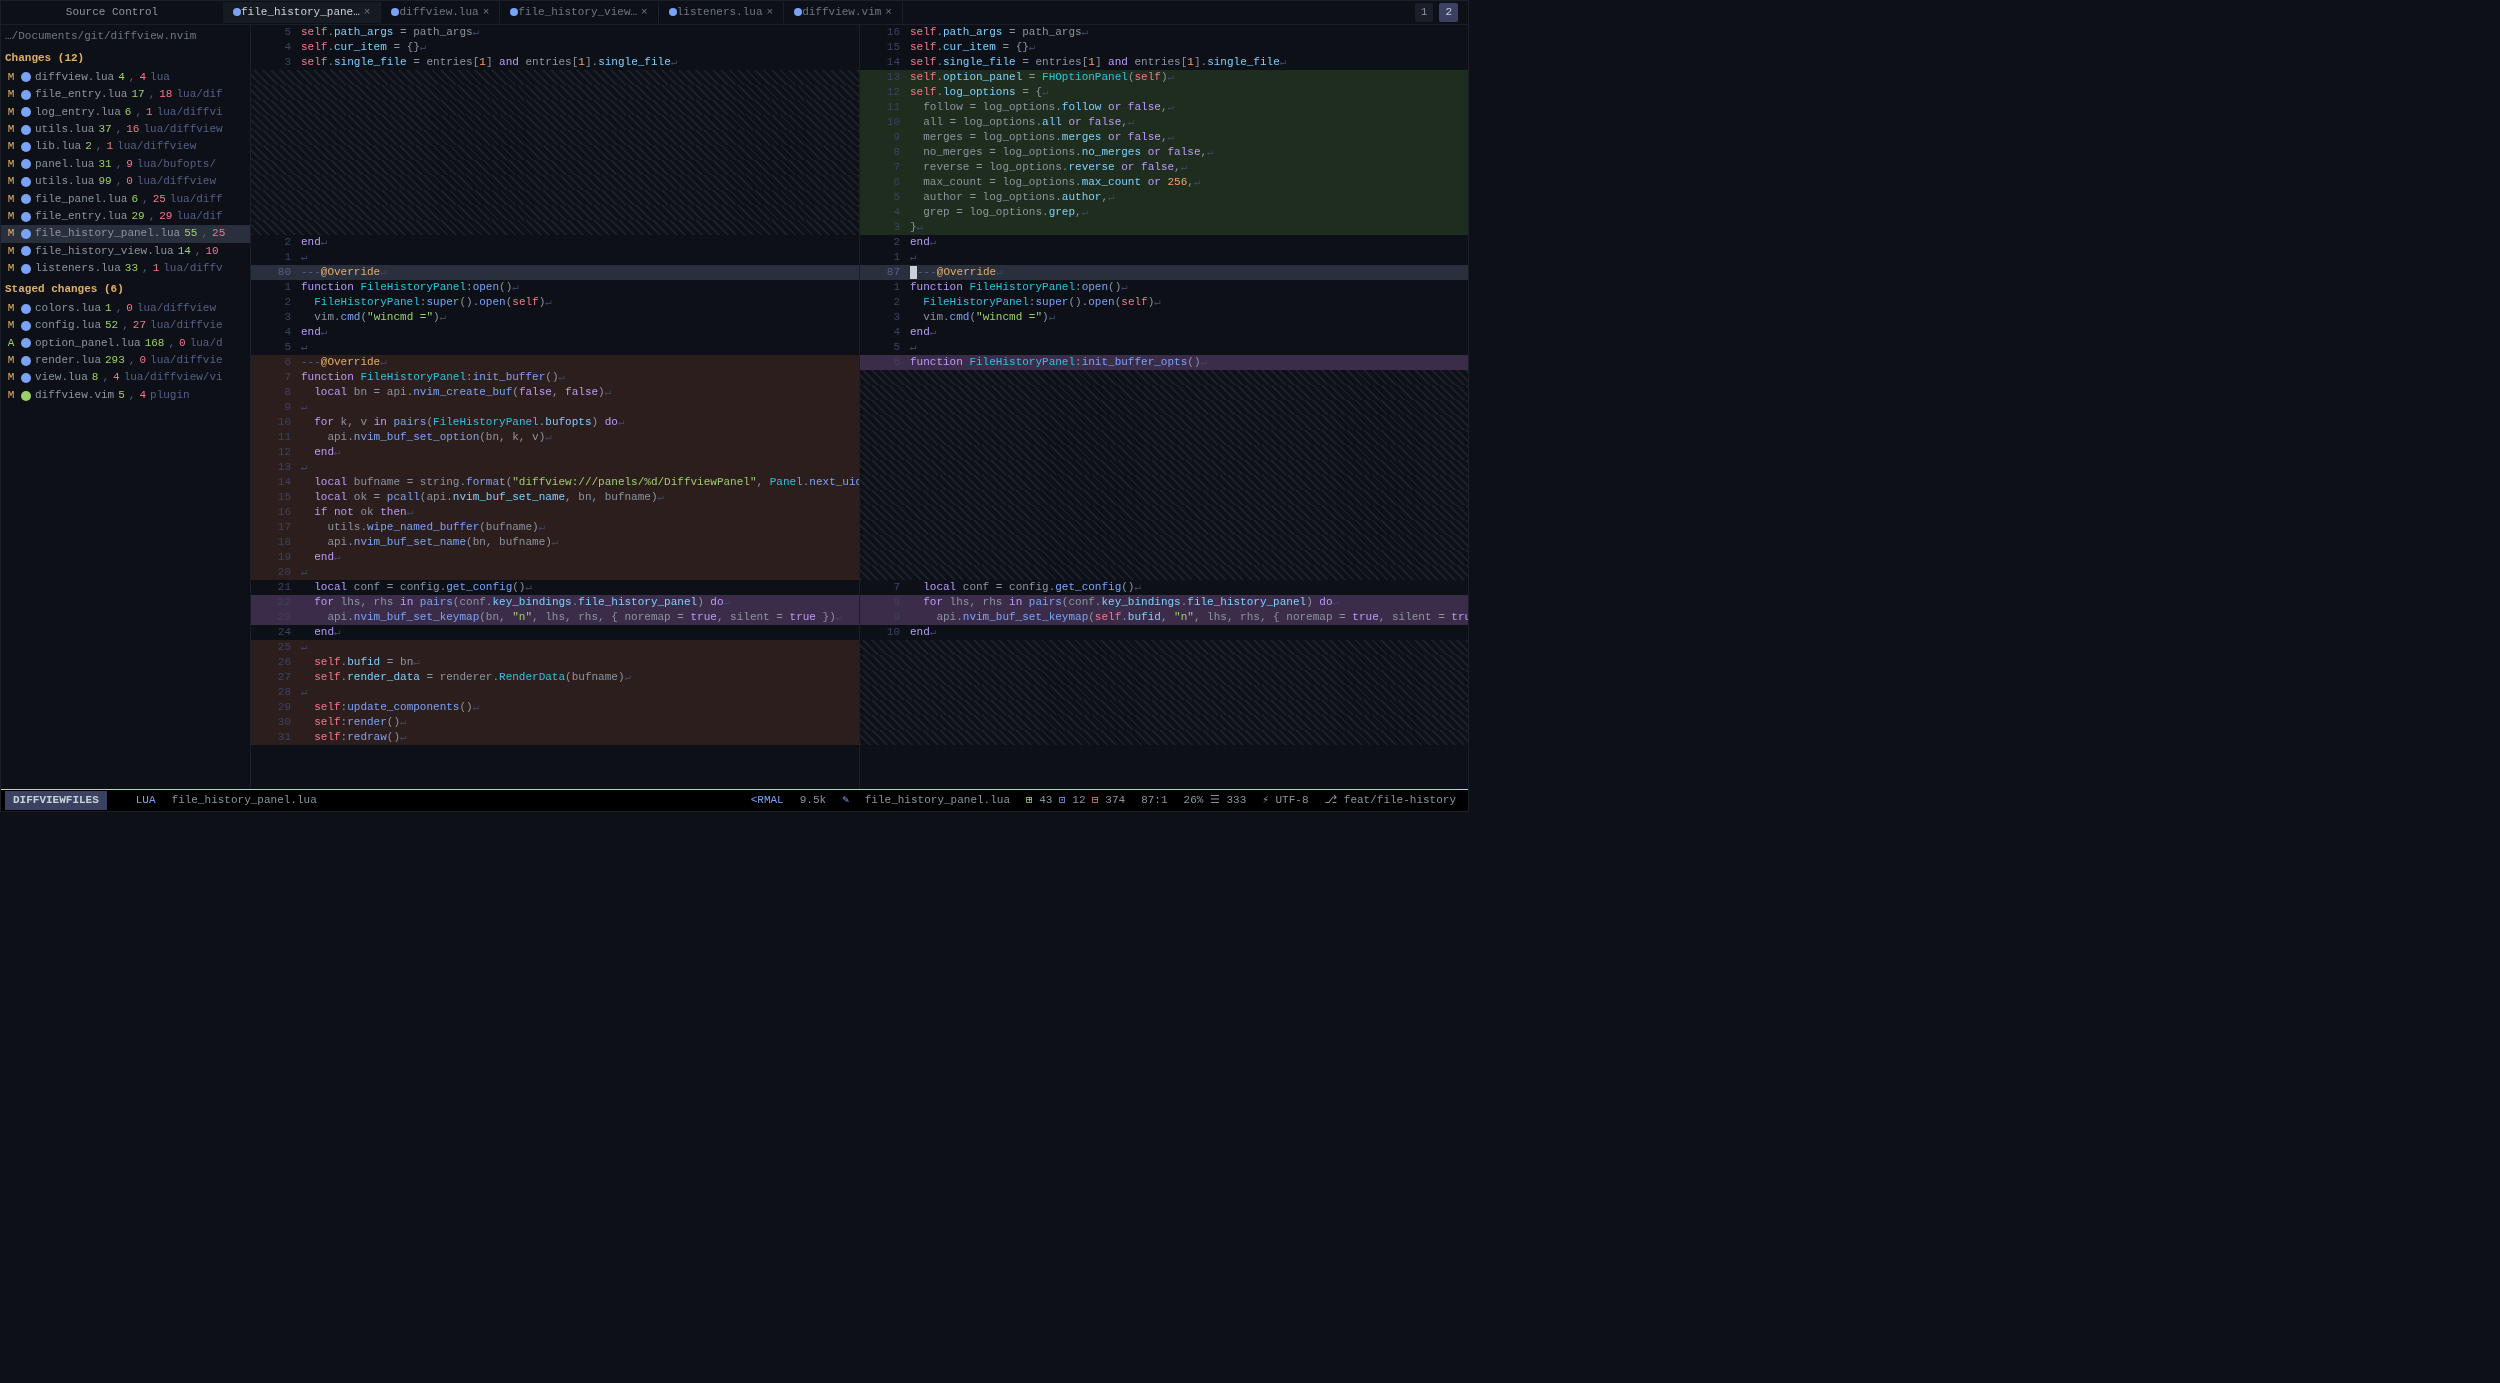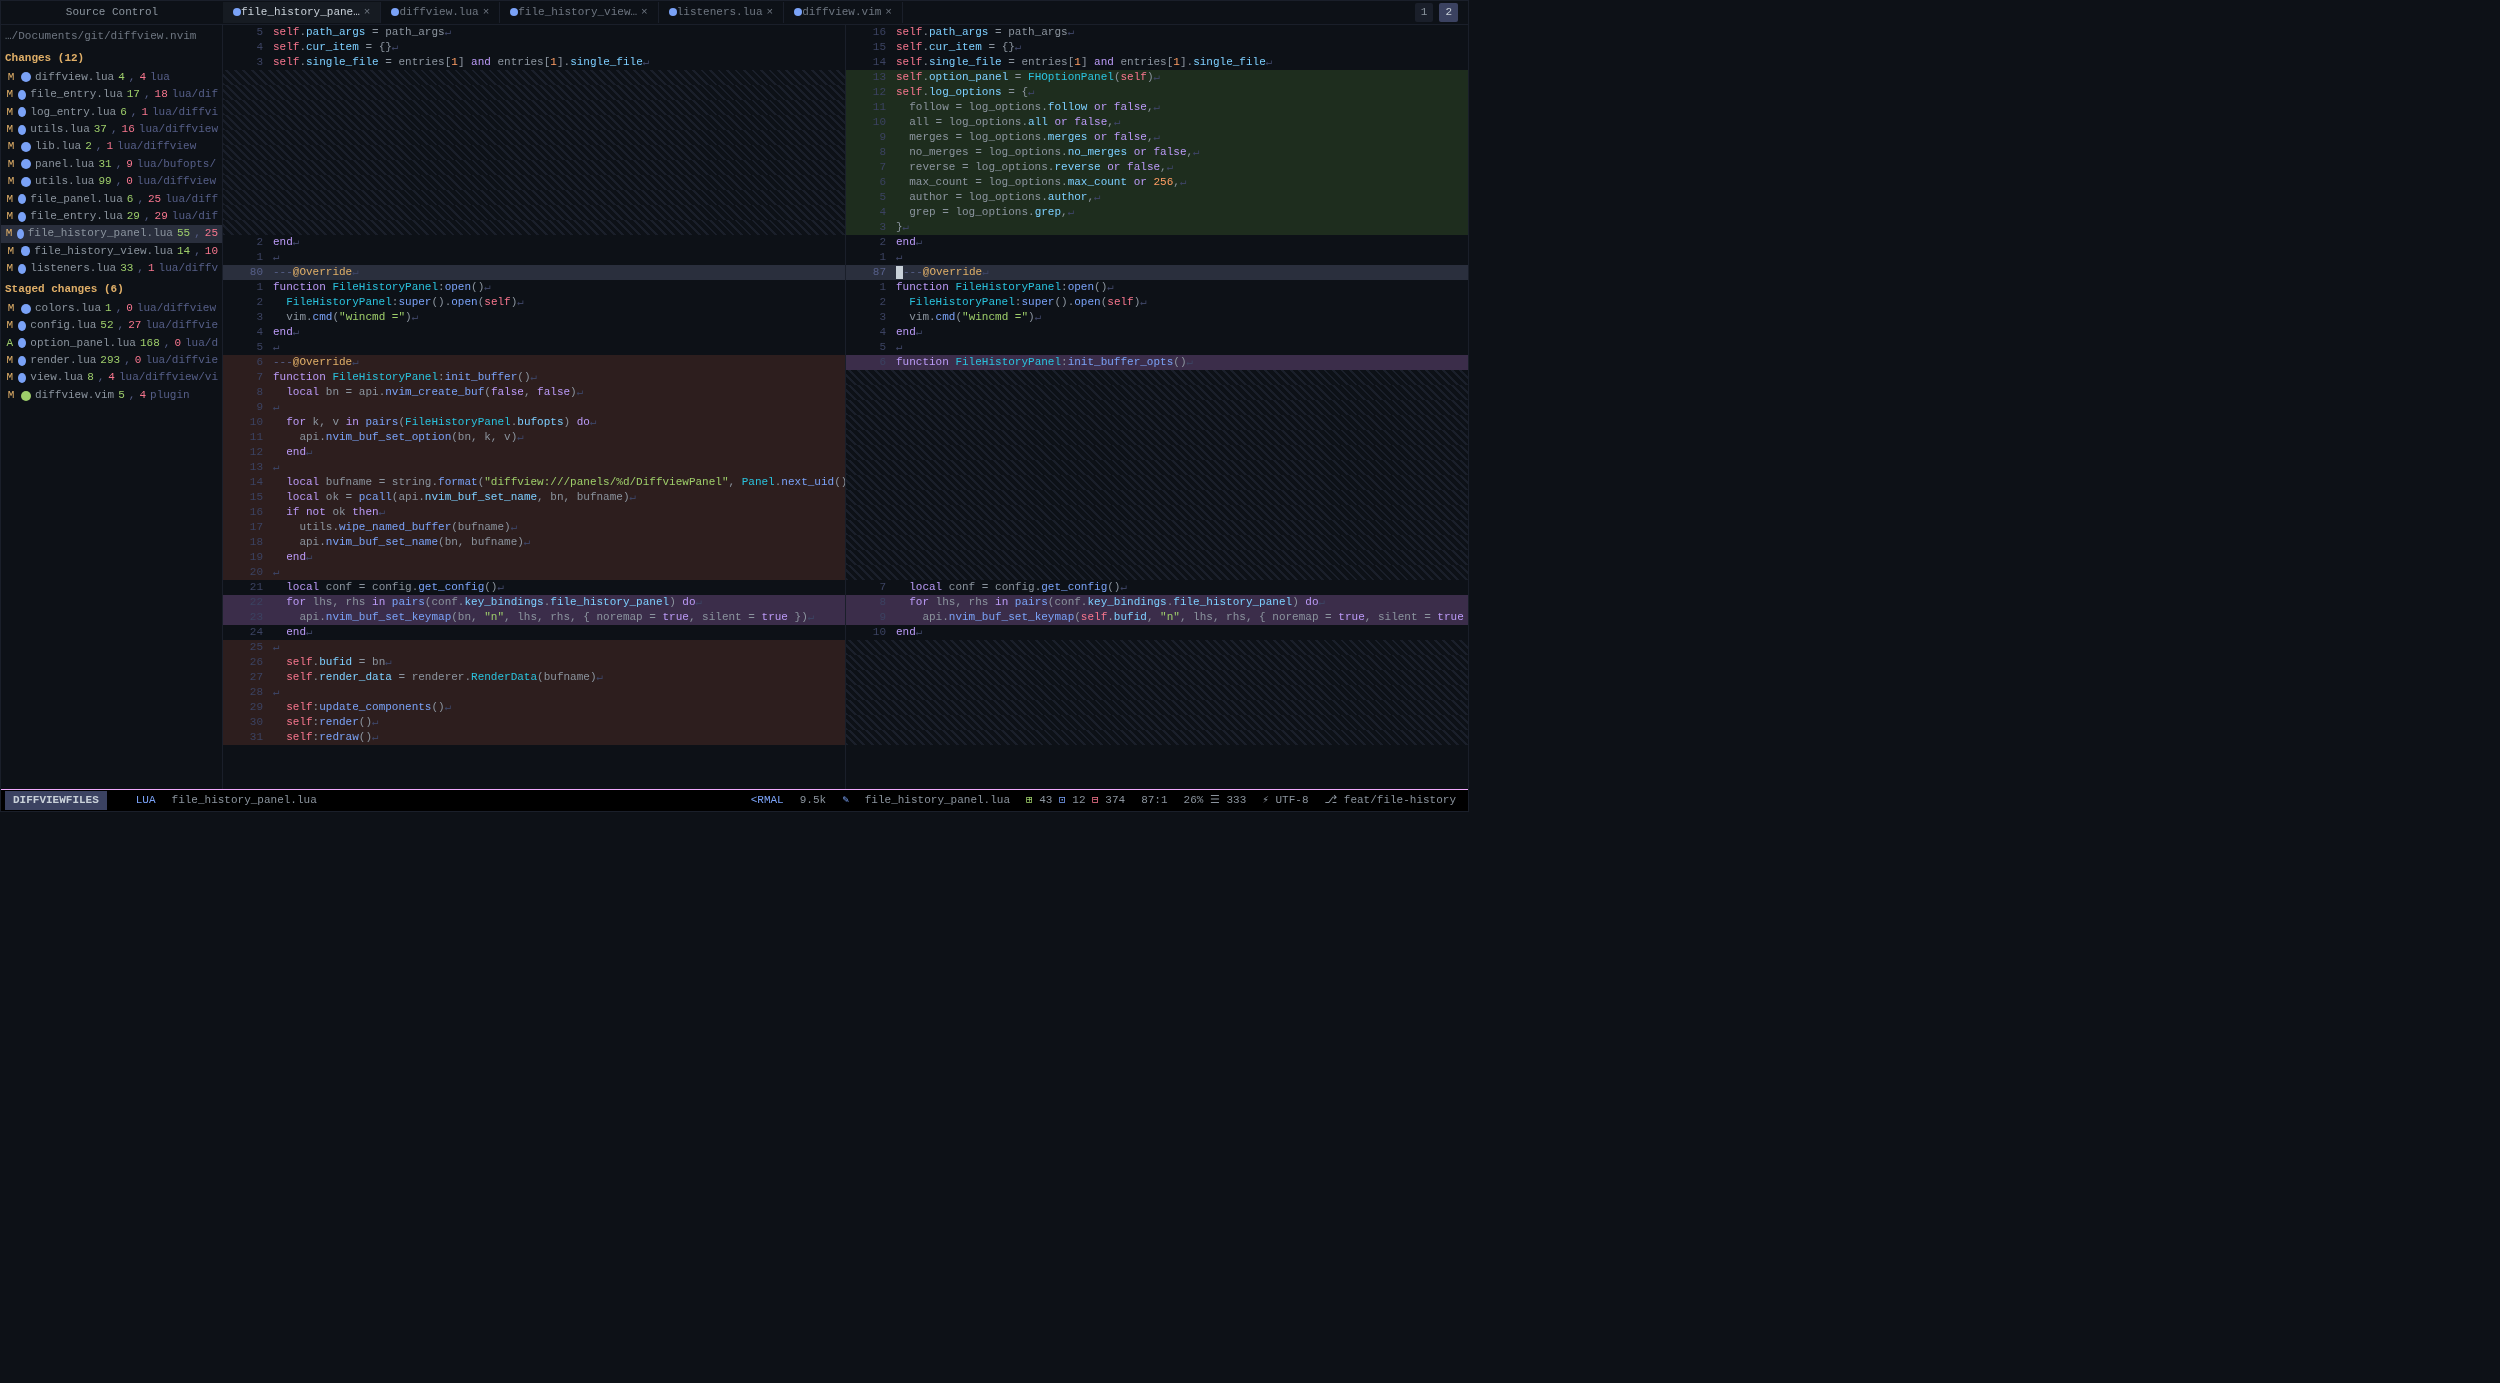--- a/index.html
+++ b/index.html
@@ -9,21 +9,21 @@
 .sidebar-title{width:222px;text-align:center;color:#8b949e;padding:3px 0}
 .tab{display:flex;align-items:center;padding:3px 10px;color:#6e7681;cursor:pointer;border-right:1px solid #1a1f2a}
 .tab.active{background:#161b22;color:#c9d1d9}
 .tab .dot{width:8px;height:8px;border-radius:50%;background:#7aa2f7}
 .tab .close{color:#6e7681;margin-left:4px}
 .tabspacer{flex:1}
 .tabright{display:flex;gap:6px;padding-right:10px;font-size:11px}
 .tabright .pg{padding:2px 6px;background:#1a1f2a;color:#8b949e;border-radius:2px}
 .tabright .pgactive{background:#3b4261;color:#c9d1d9}
 .main{display:flex;flex:1;overflow:hidden}
-.sidebar{width:222px;background:#0d1117;border-right:1px solid #1a1f2a;overflow-y:auto;padding:2px 0;font-size:11px}
+.sidebar{width:250px;background:#0d1117;border-right:1px solid #1a1f2a;overflow-y:auto;padding:2px 0;font-size:11px}
 .path{color:#6e7681;padding:2px 4px}
 .section{color:#e0af68;font-weight:bold;padding:2px 4px;margin-top:3px}
 .file-row{display:flex;align-items:center;gap:4px;padding:1px 4px;white-space:nowrap;overflow:hidden}
 .file-row.sel{background:#2a2f3d}
 .status{color:#7aa2f7;width:12px;text-align:center}
 .status.a{color:#9ece6a}
 .status.m{color:#e0af68}
 .fileicon{width:10px;height:10px;border-radius:50%;background:#7aa2f7}
 .fname{color:#8b949e}
 .fnum1{color:#9ece6a}

